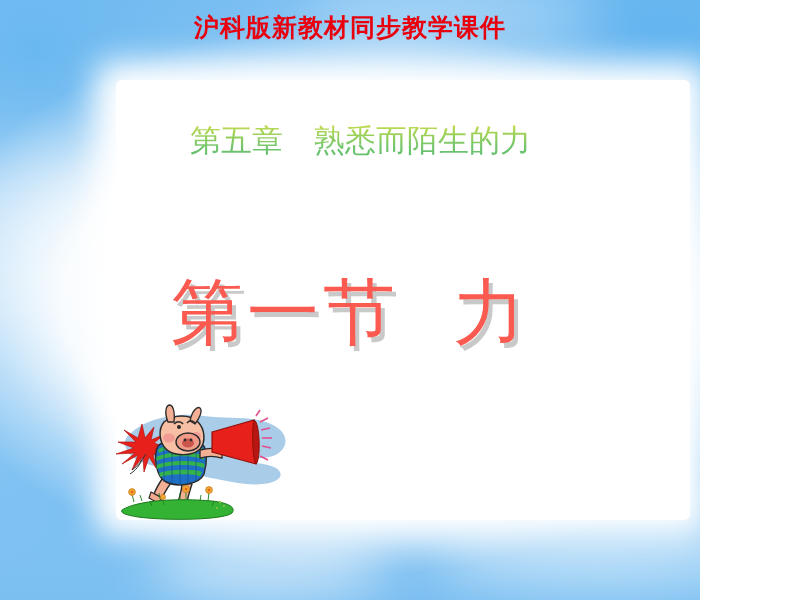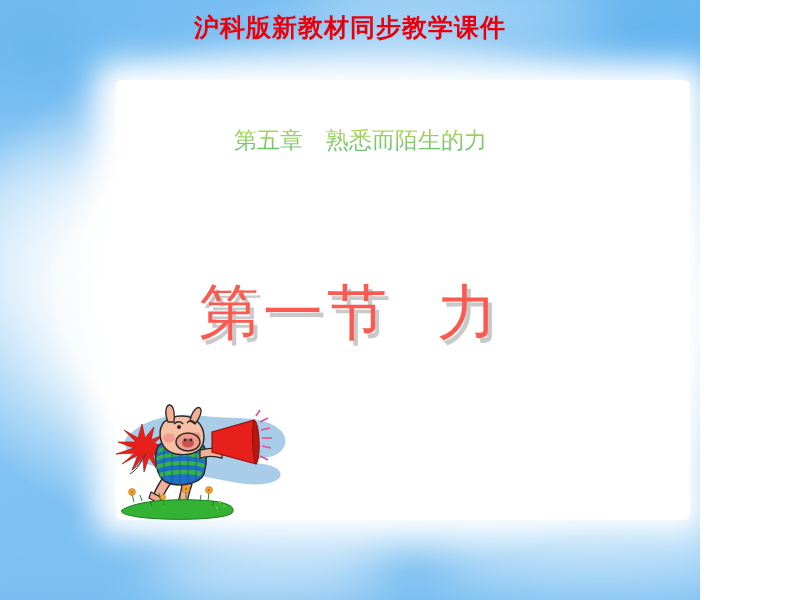--- a/index.html
+++ b/index.html
@@ -83,41 +83,41 @@
     line-height: 32px;
     white-space: nowrap;
   }
 
   
   .chapter-title {
     position: absolute;
     left: 0; right: 0;
     top: 120px;
     text-align: center;
-    font-family: Liberation Serif, serif;
-    font-size: 23px;
+    font-family: Liberation Sans, sans-serif;
+    font-size: 31px;
     font-weight: normal;
     line-height: 42px;
     white-space: pre;
     background-image: linear-gradient(180deg, #d8e44a 0%, #a9d455 26%, #74c66a 62%, #56bb72 100%);
     -webkit-background-clip: text;
     background-clip: text;
     color: transparent;
     padding-left: 21px;
     -webkit-text-fill-color: transparent;
   }
 
   
   .main-title {
     position: absolute;
     left: 0; right: 0;
     top: 250px;
     text-align: center;
     font-family: "DejaVu Serif", serif;
-    font-size: 60px;
+    font-size: 72px;
     font-weight: normal;
     line-height: 124px;
     color: #fa5a50;
     white-space: pre;
     text-shadow: 4px 5px 0 #c9c9c9;
     letter-spacing: 4px;
   }
 
   
   .clipart {

